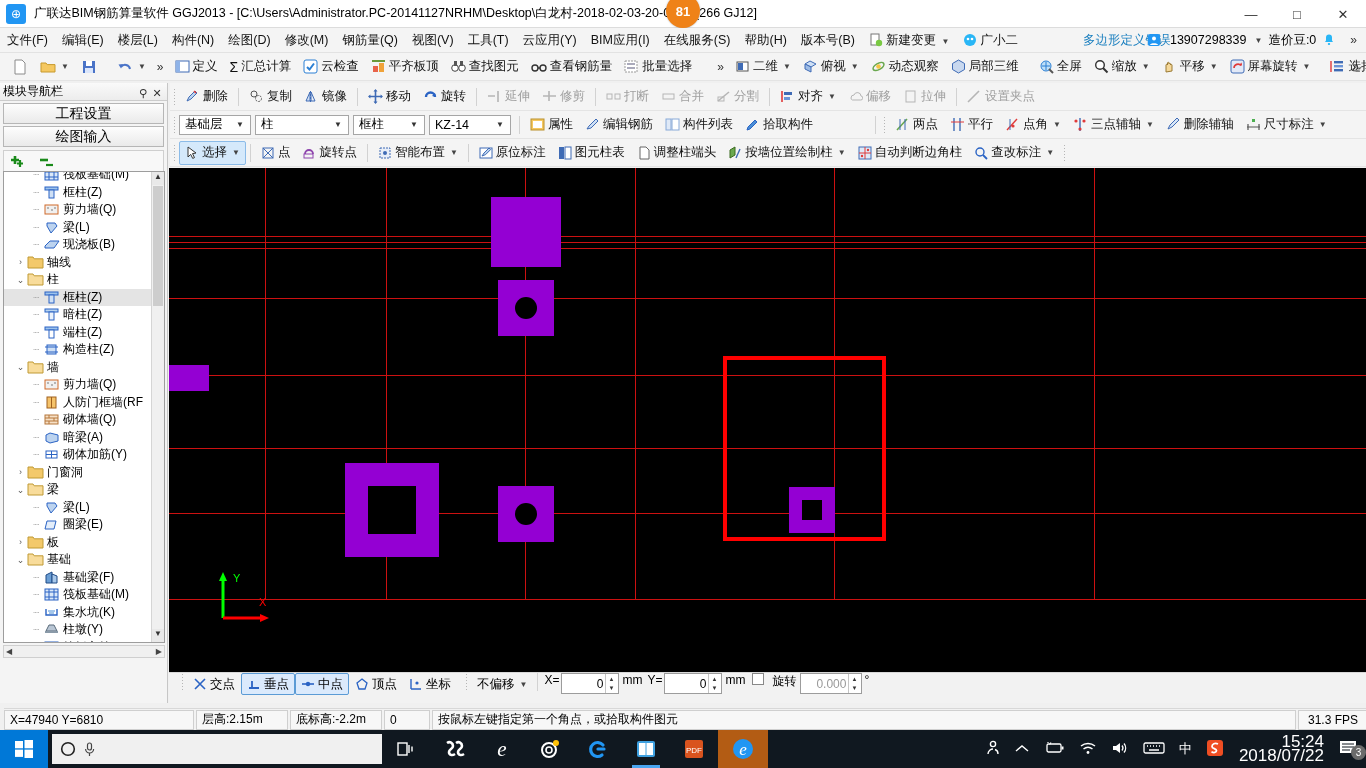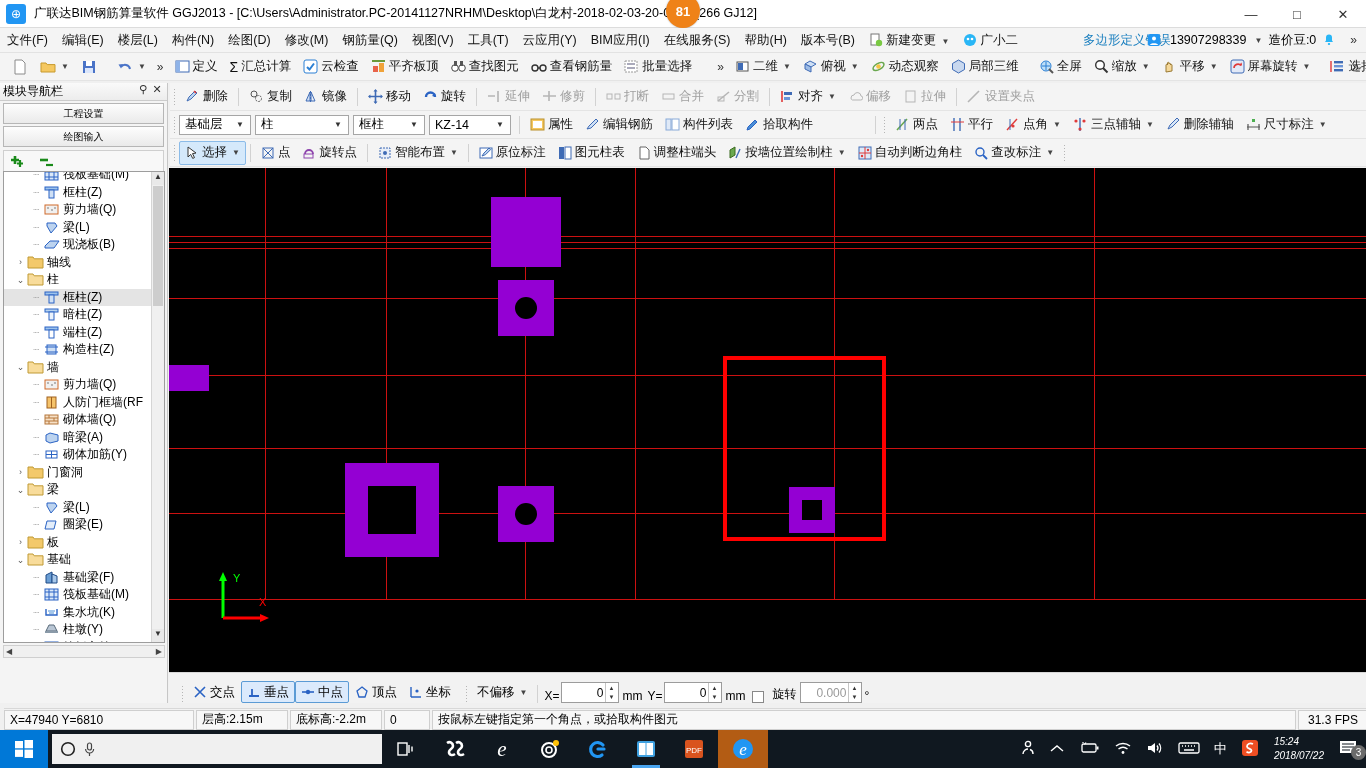--- a/index.html
+++ b/index.html
@@ -52,25 +52,25 @@
   .combo { display:inline-flex; align-items:center; height:20px; border:1px solid #a6a6a6;
      background:#fff; font-size:12.5px; padding-left:5px; margin-right:4px; }
   .combo .txt { width:calc(100% - 18px); overflow:hidden; white-space:nowrap; }
   .combo .arw { width:16px; height:18px; display:flex; align-items:center; justify-content:center;
      font-size:8px; color:#333; }
 
   
   .leftpanel { position:absolute; left:0; top:83px; width:168px; height:620px;
      background:#f4f4f4; border-right:1px solid #c6c6c6; }
   .lp-head { height:18px; background:linear-gradient(#fafafa,#ececec); border-bottom:1px solid #ccc;
-     display:flex; align-items:flex-start; padding:0 3px; font-size:12px; }
+     display:flex; align-items:flex-end; padding:0 3px; font-size:12px; }
   .lp-head .t { flex:1; }
   .lp-head .ic { width:14px; text-align:center; color:#333; font-size:11px; }
   .lp-btn { height:21px; margin:2px 3px; border:1px solid #b6b6b6; background:linear-gradient(#fdfdfd,#eaeaea);
-     display:flex; align-items:center; justify-content:center; font-size:10px; }
+     display:flex; align-items:center; justify-content:center; font-size:14px; }
   .lp-tools { height:24px; border:1px solid #cfcfcf; margin:3px; background:#f8f8f8;
      display:flex; align-items:center; gap:8px; padding-left:6px; }
   .tree { position:absolute; left:3px; top:88px; width:162px; height:472px;
      background:#fff; border:1px solid #9d9d9d; overflow:hidden; }
   .tnode { height:17.5px; display:flex; align-items:center; font-size:12px; white-space:nowrap;
      padding-left:2px; color:#000; }
   .tnode .exp { width:13px; text-align:center; color:#555; font-size:9px; }
   .tnode .dots { width:13px; text-align:center; color:#9a9a9a; font-size:10px; }
   .tnode .ico { width:17px; height:15px; margin-right:3px; display:inline-block; }
   .tnode.sel { background:#e4e4e4; }
@@ -89,21 +89,21 @@
   .canvas { position:absolute; left:169px; top:168px; width:1197px; height:504px; background:#000;
      overflow:hidden; }
   .gl { position:absolute; background:#cc1111; }
   .col { position:absolute; background:#9400d3; }
   .colhole { position:absolute; background:#000; }
   .colholeR { position:absolute; background:#000; border-radius:50%; }
   .selbox { position:absolute; border:4px solid #ff0000; }
 
   
   .snapbar { position:absolute; left:169px; top:672px; width:1197px; height:31px;
-     background:#f2f2f2; border-top:1px solid #d8d8d8; display:flex; align-items:flex-end; }
+     background:#f2f2f2; border-top:1px solid #d8d8d8; display:flex; align-items:flex-start; }
   .snapitem { display:inline-flex; align-items:center; gap:3px; padding:2px 5px; height:22px;
      font-size:12.5px; border:1px solid transparent; border-radius:2px; }
   .snapitem.on { background:#dbeafc; border-color:#5b9bd5; }
   .numbox { display:inline-flex; align-items:center; height:21px; width:58px; border:1px solid #9c9c9c;
      background:#fff; justify-content:flex-end; padding-right:2px; font-size:12px; }
   .spin { width:11px; height:19px; display:flex; flex-direction:column; border-left:1px solid #c5c5c5;
      margin-left:2px;}
   .spin div { flex:1; display:flex; align-items:center; justify-content:center; font-size:6px; color:#333;}
 
   
@@ -118,21 +118,21 @@
      display:flex; align-items:center; }
   .startbtn { width:48px; height:38px; background:#0078d7; display:flex; align-items:center;
      justify-content:center; }
   .searchbox { width:330px; height:30px; background:#f0f0f0; margin-left:4px; display:flex;
      align-items:center; padding:0 8px; color:#444; font-size:12px; }
   .tbico { width:48px; height:38px; display:flex; align-items:center; justify-content:center;
      color:#fff; font-size:18px; position:relative; }
   .tray { position:absolute; right:0; top:0; height:38px; display:flex; align-items:center;
      color:#fff; font-size:12px; }
   .tray .ti { padding:0 7px; font-size:14px; }
-  .clock { text-align:left; line-height:14px; font-size:10px; padding:0 8px;font-style:italic; }
+  .clock { text-align:right; line-height:14px; font-size:17px; padding:0 8px; }
   .scrollup { position:absolute; left:905px; top:730px; width:18px; height:38px; background:#ededed;
      display:flex; flex-direction:column; align-items:center; justify-content:center;
      font-size:9px; color:#333; }
 </style>
 </head>
 <body>
 
 <div id="app">
 
   <div class="titlebar">

